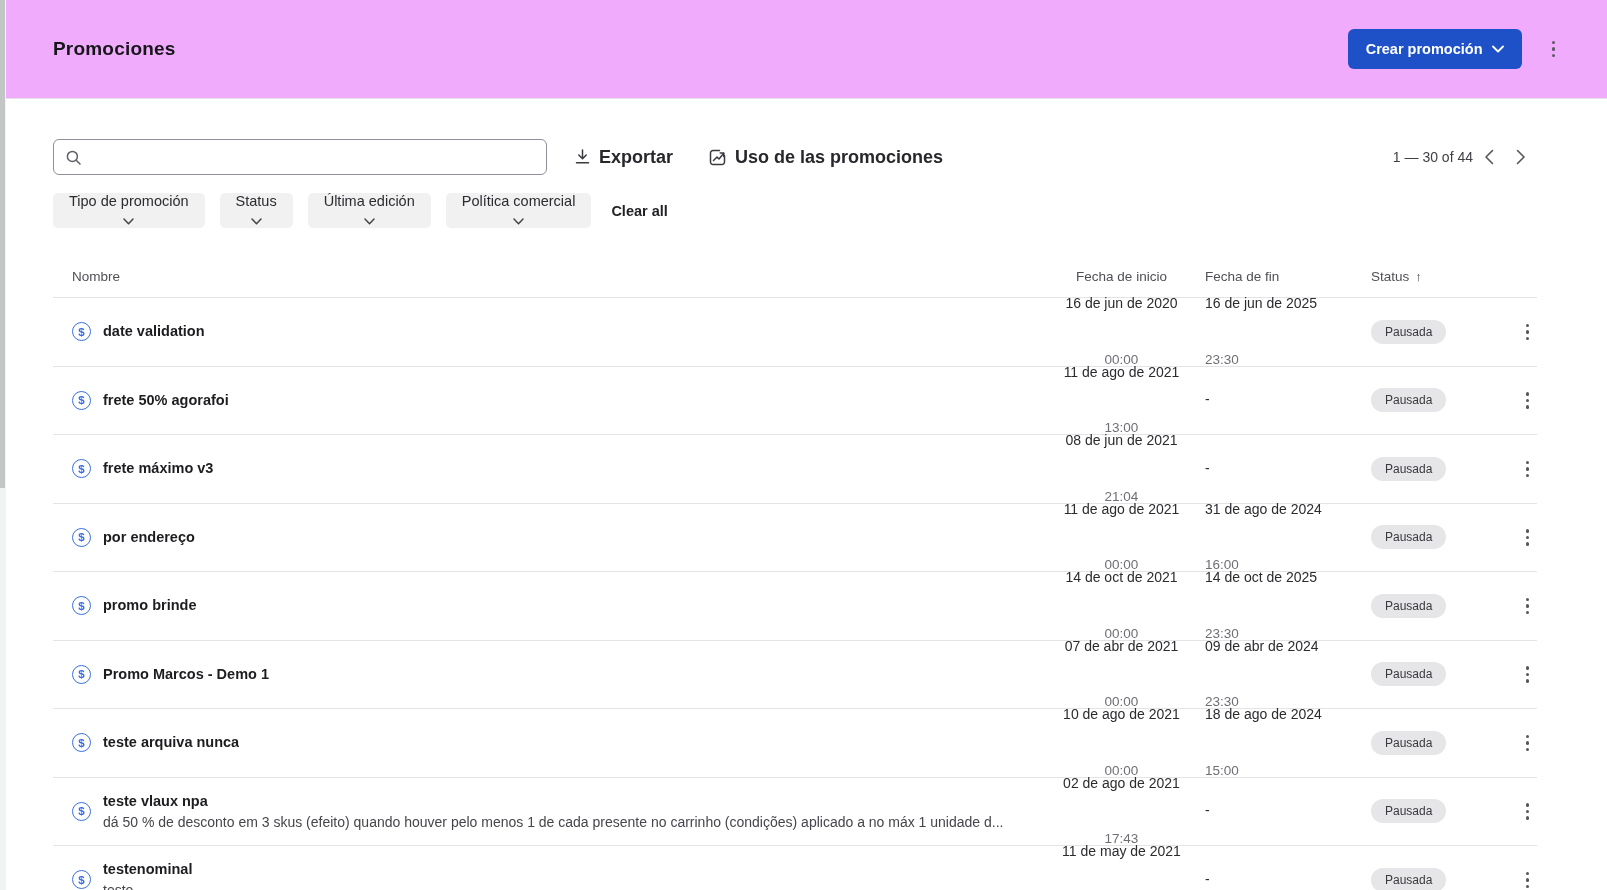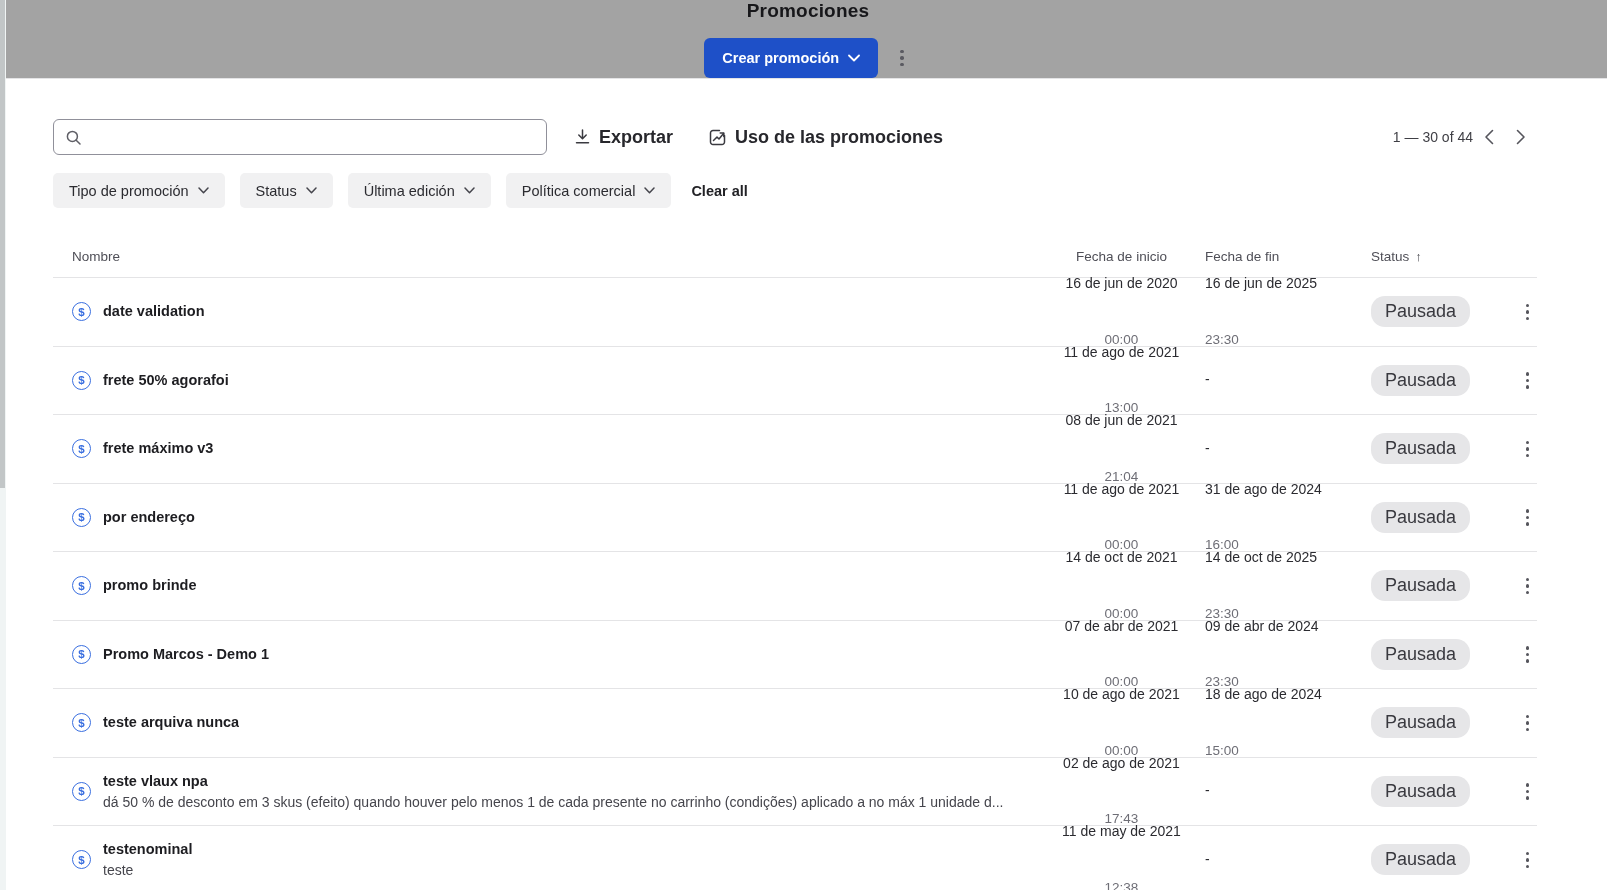--- a/index.html
+++ b/index.html
@@ -4,24 +4,24 @@
 <style>
   * { margin: 0; padding: 0; box-sizing: border-box; }
   html, body { width: 1607px; height: 890px; overflow: hidden; background: #fff;
     font-family: "Liberation Sans", sans-serif; color: #1c1c1f; }
 
   
   .left-scrollbar { position: fixed; left: 0; top: 0; width: 6px; height: 890px; background: #f0f4f4; z-index: 50; }
   .left-scrollbar .thumb { width: 5px; height: 488px; background: #c2c6c7; }
 
   
-  .page-header { height: 79px; border-bottom: 1px solid #e4e4e6; display: flex;
-    align-items: center; justify-content: space-between; padding: 0 44px 0 53px; background: #a3a3a3; flex-direction: column; }
+  .page-header { height: 99px; border-bottom: 1px solid #e4e4e6; display: flex;
+    align-items: center; justify-content: space-between; padding: 0 44px 0 53px; background: #f0abfc; }
   .page-title { font-size: 19px; font-weight: bold; letter-spacing: .2px; color: #17171a; }
-  .header-right { display: flex; align-items: center; gap: 14px; }
+  .header-right { display: flex; align-items: center; gap: 22px; }
   .create-btn { display: flex; align-items: center; gap: 9px; background: #1e50c8; color: #fff;
     border: none; border-radius: 6px; padding: 12px 18px; font-size: 14.5px; font-weight: bold;
     font-family: inherit; cursor: pointer; }
   .kebab { display: inline-flex; flex-direction: column; gap: 3px; align-items: center;
     padding: 6px 8px; cursor: pointer; background: none; border: none; }
   .kebab i { width: 3.5px; height: 3.5px; border-radius: 50%; background: #5a5a61; display: block; }
 
   .content { padding: 0 70px 0 53px; }
 
   
@@ -37,21 +37,21 @@
   .tool-action + .tool-action { margin-left: 36px; }
   .toolbar-spacer { flex: 1; }
   .pagination { display: flex; align-items: center; gap: 0; }
   .page-count { font-size: 14px; color: #3f3f45; }
   .page-nav { background: none; border: none; padding: 8px 11px; cursor: pointer; display: flex; align-items: center; }
 
   
   .filters { margin-top: 18px; display: flex; align-items: center; gap: 15px; }
   .chip { display: flex; align-items: center; gap: 9px; background: #f1f1f2; border: none;
     border-radius: 5px; height: 35px; padding: 0 16px; font-family: inherit; font-size: 14.5px;
-    color: #2b2b30; cursor: pointer; }
+    color: #2b2b30; cursor: pointer; flex-direction: column; }
   .clear-all { background: none; border: none; font-family: inherit; font-size: 14.5px;
     font-weight: bold; color: #222226; cursor: pointer; margin-left: 5px; }
 
   
   .table { margin-top: 27px; }
   .thead { display: flex; align-items: center; height: 42px; font-size: 13.5px; color: #4f4f57; }
   .tbody .trow { display: flex; align-items: center; height: 68.5px; border-top: 1px solid #e4e4e6; }
   .col-name { flex: 1; display: flex; align-items: center; padding-left: 19px; min-width: 0; }
   .thead .col-name { padding-left: 19px; }
   .col-start { width: 167px; flex-shrink: 0; text-align: center; }
@@ -62,21 +62,21 @@
   .dollar-icon { width: 19px; height: 19px; border: 1.6px solid #3a6fe0; border-radius: 50%;
     color: #3a6fe0; font-size: 11.5px; font-weight: bold; display: inline-flex; align-items: center;
     justify-content: center; flex-shrink: 0; margin-right: 12px; }
   .name-block { min-width: 0; padding-right: 24px; }
   .promo-name { font-size: 14.5px; font-weight: bold; color: #1d1d21; line-height: 1.45;
     white-space: nowrap; overflow: hidden; text-overflow: ellipsis; }
   .promo-desc { font-size: 14px; color: #45454c; line-height: 1.45; white-space: nowrap;
     overflow: hidden; text-overflow: ellipsis; }
   .date-line { font-size: 14px; color: #2b2b30; line-height: 1.4; }
   .time-line { font-size: 13.5px; color: #6e6e76; line-height: 1.45; margin-top: 36px; }
-  .badge { background: #e6e6e8; border-radius: 14px; padding: 5px 14px; font-size: 18px;
+  .badge { background: #e6e6e8; border-radius: 14px; padding: 5px 14px; font-size: 12px;
     color: #39393f; white-space: nowrap; text-align: center; }
   .sort-arrow { margin-left: 6px; color: #3f3f45; font-size: 13px; }
   .row-kebab i { background: #55555c; }
 </style>
 </head>
 <body>
 
 <div class="left-scrollbar">
     <div class="thumb"></div>
   </div>

